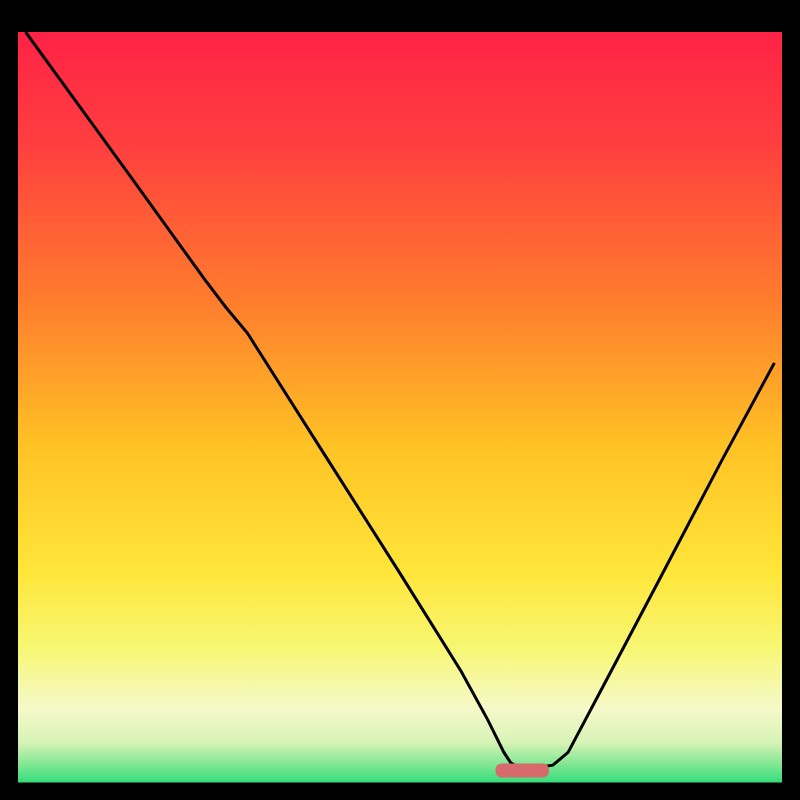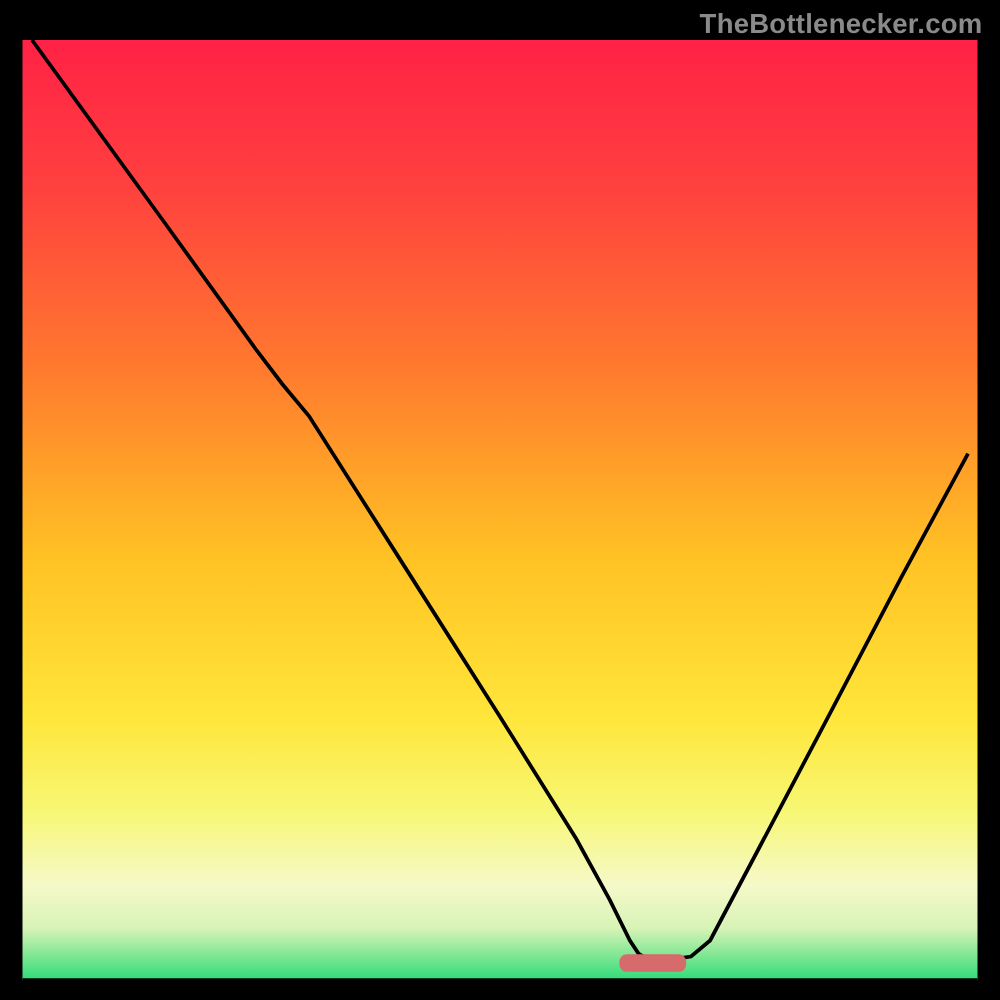--- a/index.html
+++ b/index.html
@@ -25,21 +25,20 @@
     font-weight: 600;
     color: #8a8a8a;
     letter-spacing: 0.2px;
   }
   svg { display: block; }
 </style>
 </head>
 <body>
 
 <div class="frame">
-  <div class="attribution">TheBottlenecker.com</div>
 
   <svg id="chart-svg" width="800" height="800" viewBox="0 0 800 800">
     <defs>
       <linearGradient id="bg-grad" x1="0" y1="0" x2="0" y2="1">
           <stop offset="0%" stop-color="#ff2246"></stop>
           <stop offset="15%" stop-color="#ff3f3f"></stop>
           <stop offset="35%" stop-color="#ff7a2e"></stop>
           <stop offset="55.00000000000001%" stop-color="#ffc224"></stop>
           <stop offset="72%" stop-color="#ffe63a"></stop>
           <stop offset="82%" stop-color="#f7f774"></stop>

